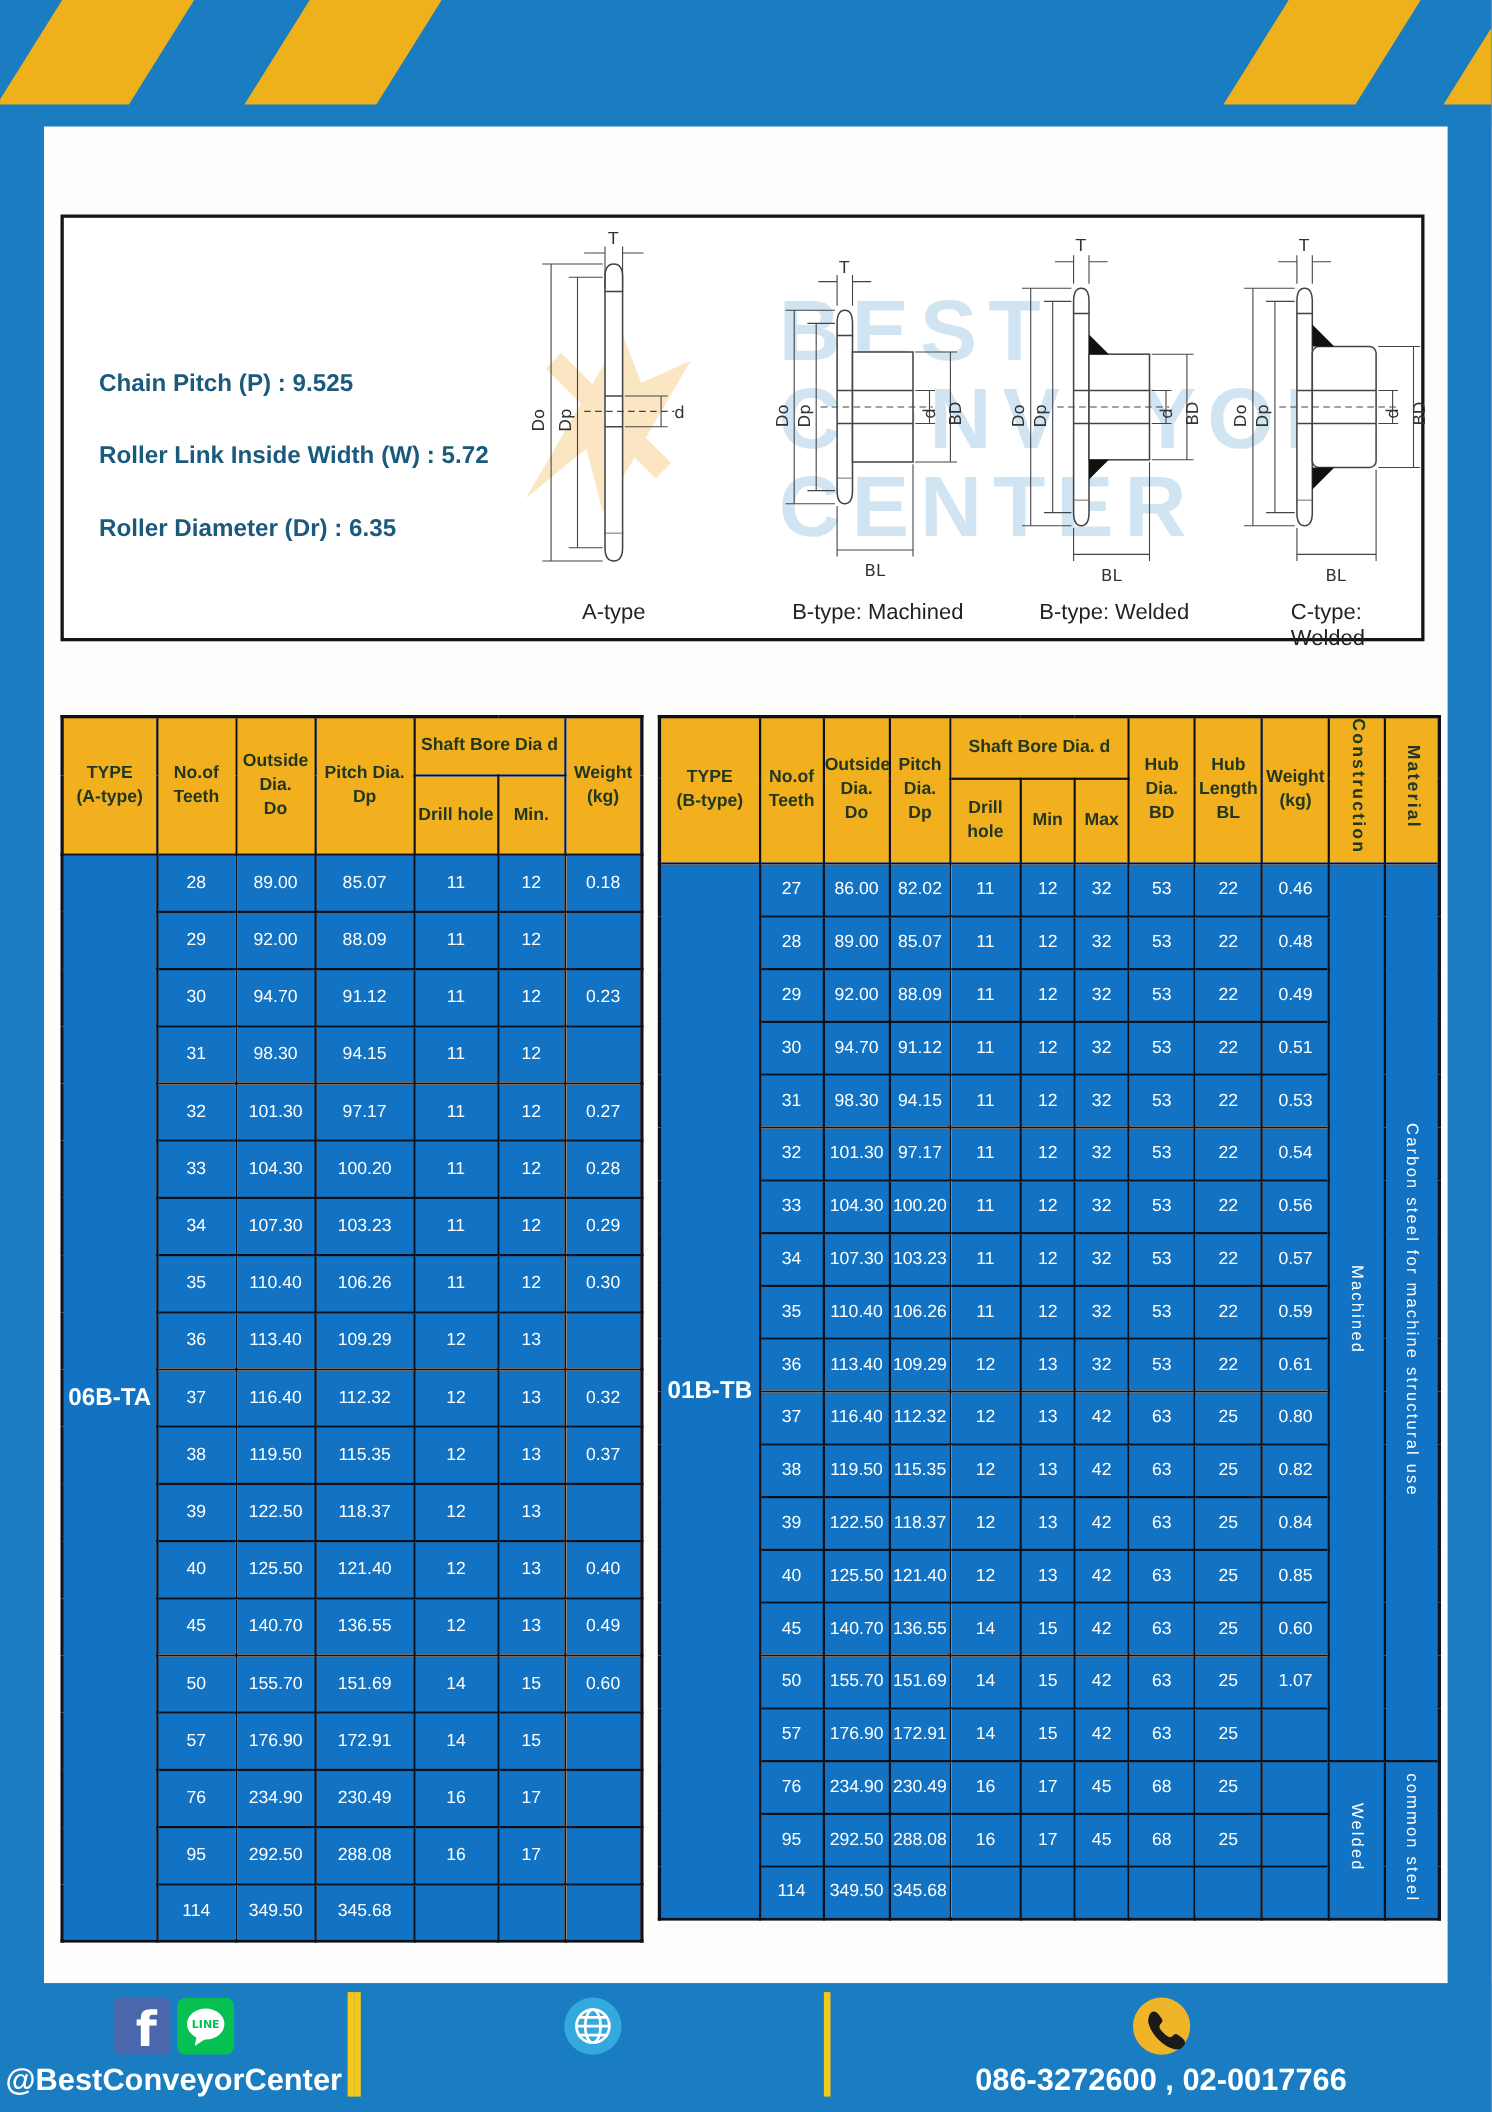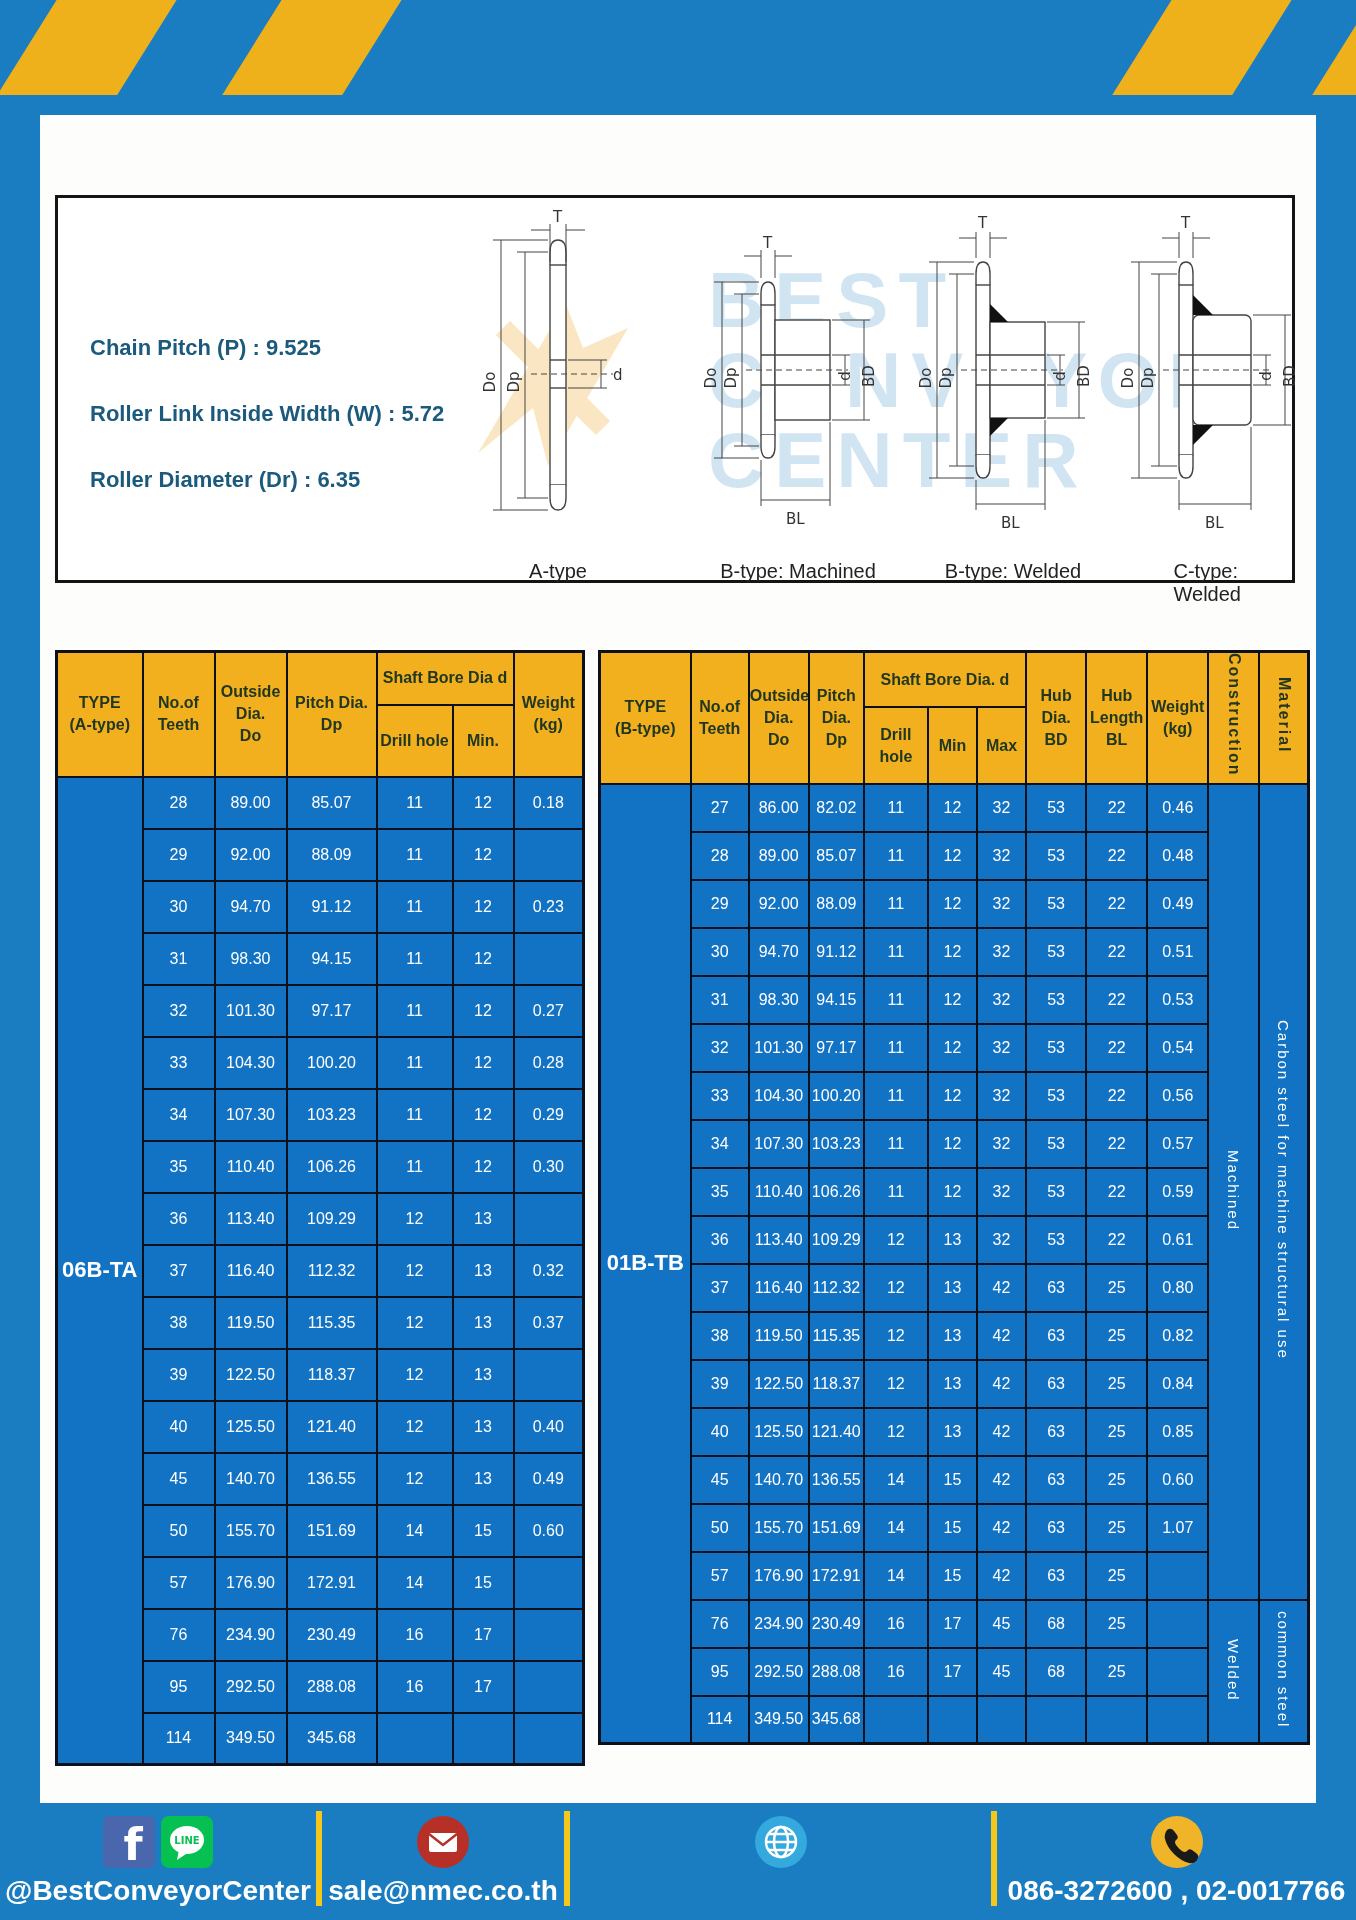--- a/index.html
+++ b/index.html
@@ -13,21 +13,21 @@
   .title-box{position:absolute;left:328px;top:-58px;width:620px;height:116px;background:#f2b01e;
              display:flex;align-items:center;justify-content:center;}
   .title-box .t{font-size:58px;font-weight:bold;color:#1e5b80;letter-spacing:1px;}
   
   .panel{position:absolute;left:15px;top:80px;width:1240px;height:388px;background:#fff;border:3px solid #141414;box-sizing:border-box;}
   .specs{position:absolute;left:32px;top:100px;color:#1b5a7d;font-weight:bold;font-size:22px;line-height:33px;white-space:pre-line;}
   .wm-logo{position:absolute;left:370px;top:55px;width:250px;height:250px;opacity:.28;}
   .wm-text{position:absolute;left:650px;top:62px;font-weight:bold;font-size:78px;line-height:80px;
            color:#1a7cc1;opacity:.20;letter-spacing:10px;white-space:pre-line;}
   .diag{position:absolute;top:12px;height:330px;}
-  .caption{position:absolute;top:362px;transform:translateX(-50%);font-size:20px;color:#222;}
+  .caption{position:absolute;top:348px;transform:translateX(-50%);font-size:20px;color:#222;}
   svg text{font-family:"DejaVu Sans",sans-serif;}
   
   table{border-collapse:collapse;table-layout:fixed;}
   .tbl{position:absolute;}
   .tbl th,.tbl td{border:2px solid #0c101c;padding:0;text-align:center;vertical-align:middle;overflow:hidden;}
   .tbl{border:3px solid #0c101c;}
   .tbl th{background:#f2b01e;color:#21371f;font-size:16px;font-weight:bold;white-space:pre-line;line-height:22px;}
   .tbl td{background:#1273c4;color:#fff;font-size:16px;}
   .tbl td.type-cell{font-size:22px;font-weight:bold;}
   .vert{writing-mode:vertical-rl;letter-spacing:2px;}
@@ -702,30 +702,20 @@
         <svg width="52" height="52" viewBox="0 0 52 52">
           <rect x="0" y="0" width="52" height="52" rx="8" fill="#06c152"></rect>
           <ellipse cx="26" cy="24" rx="17" ry="14" fill="#fff"></ellipse>
           <polygon points="18,34 16,44 28,36" fill="#fff"></polygon>
           <text x="26" y="28" text-anchor="middle" font-size="10" font-weight="bold" fill="#06c152">LINE</text>
         </svg>
       </div>
       <div class="lbl">@BestConveyorCenter</div>
     </div>
     <div class="fdiv"></div>
-    <div class="fsec" style="flex:0 0 242px;">
-      <div class="icons">
-        <svg width="54" height="54" viewBox="0 0 54 54">
-          <circle cx="27" cy="27" r="26" fill="#b63028"></circle>
-          <rect x="13" y="18" width="28" height="19" rx="2" fill="#fff"></rect>
-          <polyline points="13,19 27,30 41,19" fill="none" stroke="#b63028" stroke-width="2.5"></polyline>
-        </svg>
-      </div>
-      <div class="lbl">sale@nmec.co.th</div>
-    </div>
     <div class="fdiv"></div>
     <div class="fsec" style="flex:0 0 421px;">
       <div class="icons">
         <svg width="54" height="54" viewBox="0 0 54 54">
           <circle cx="27" cy="27" r="26" fill="#33a9dd"></circle>
           <circle cx="27" cy="27" r="15" fill="none" stroke="#fff" stroke-width="2.5"></circle>
           <ellipse cx="27" cy="27" rx="7" ry="15" fill="none" stroke="#fff" stroke-width="2.5"></ellipse>
           <line x1="12" y1="27" x2="42" y2="27" stroke="#fff" stroke-width="2.5"></line>
           <line x1="14" y1="19" x2="40" y2="19" stroke="#fff" stroke-width="2.5"></line>
           <line x1="14" y1="35" x2="40" y2="35" stroke="#fff" stroke-width="2.5"></line>

